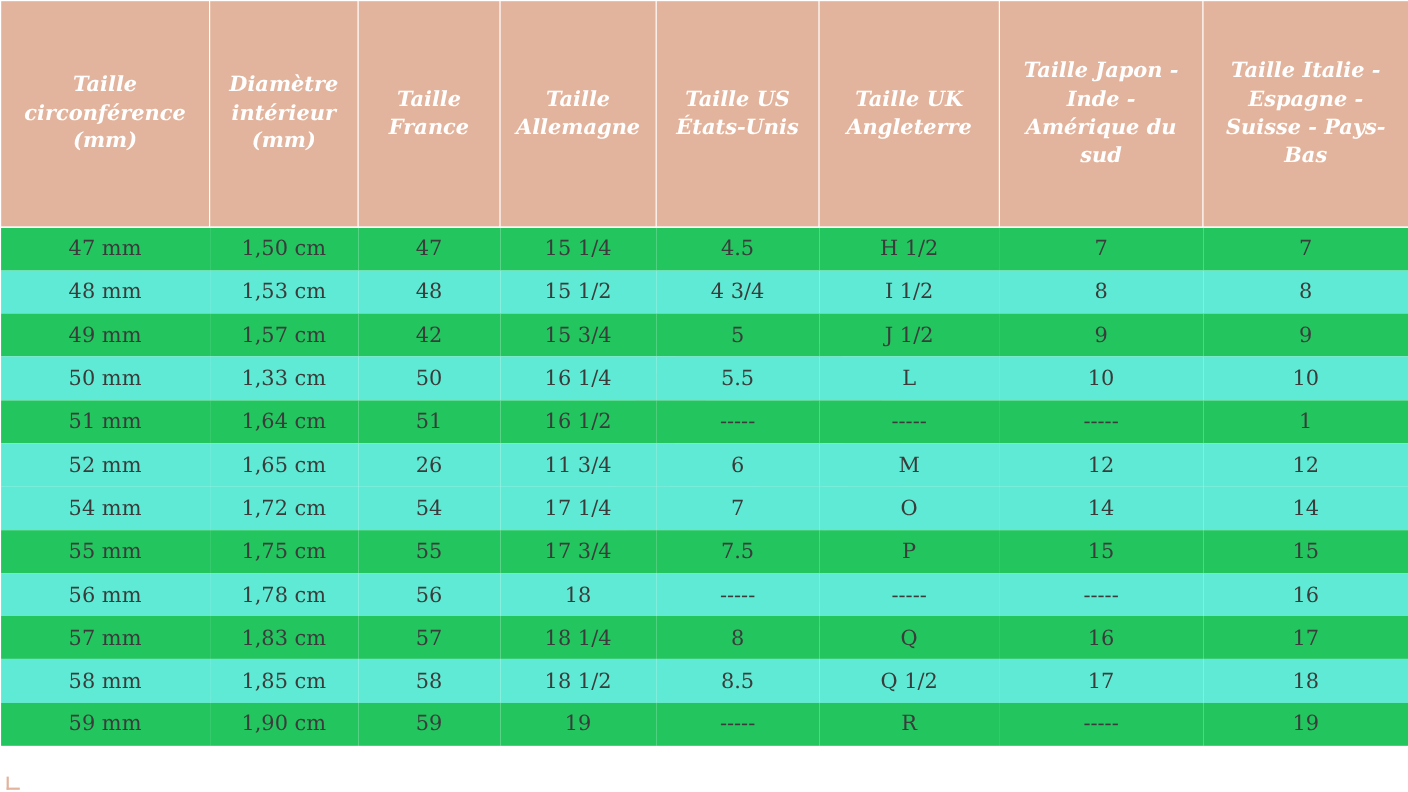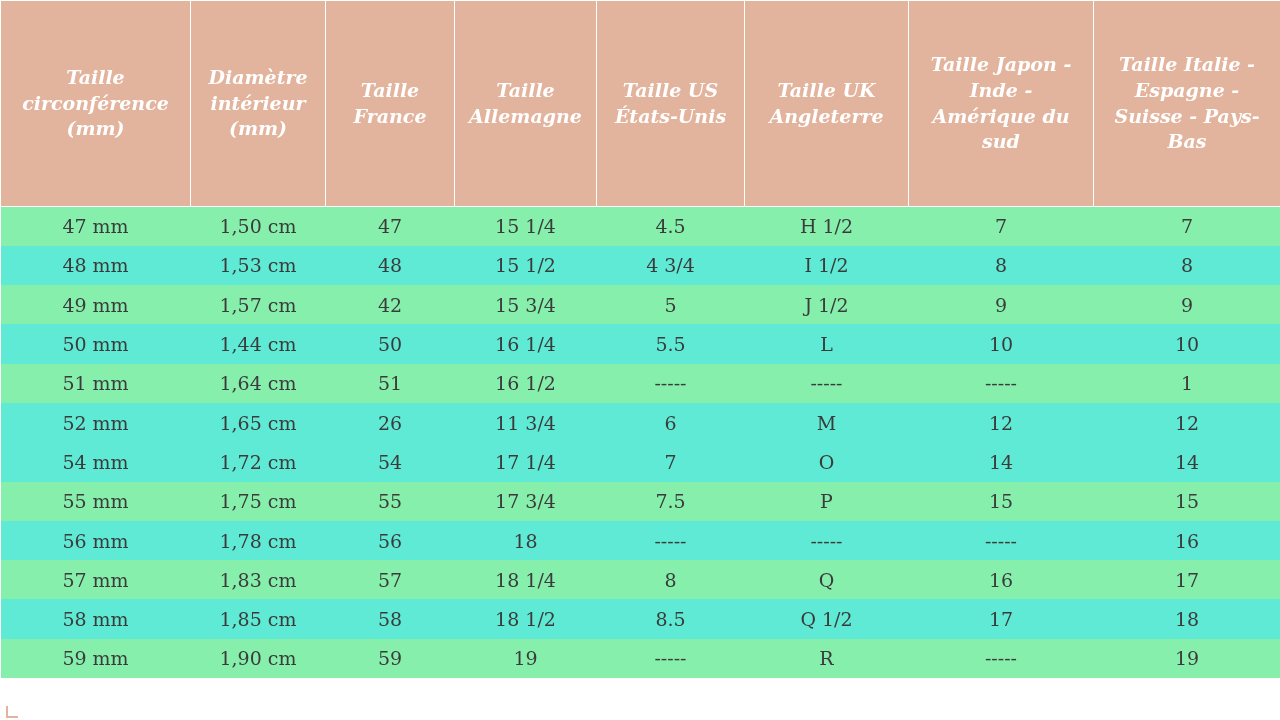--- a/index.html
+++ b/index.html
@@ -82,21 +82,21 @@
     vertical-align: middle;
     font-size: 19px;
     color: #3b3b3b;
     height: 39.3px;
     padding: 0;
     border: none;
     box-sizing: border-box;
   }
 
   tbody tr.row-even td {
-    background: #86efac;
+    background: #22c55e;
   }
   tbody tr.row-odd td {
     background: #5eead4;
   }
 
   
   col.c0 { width: 190px; }
   col.c1 { width: 135px; }
   col.c2 { width: 129px; }
   col.c3 { width: 142px; }
@@ -173,21 +173,21 @@
         <td>1,57 cm</td>
         <td>42</td>
         <td>15 3/4</td>
         <td>5</td>
         <td>J 1/2</td>
         <td>9</td>
         <td>9</td>
       </tr>
       <tr class="row-odd">
         <td>50 mm</td>
-        <td>1,44 cm</td>
+        <td>1,33 cm</td>
         <td>50</td>
         <td>16 1/4</td>
         <td>5.5</td>
         <td>L</td>
         <td>10</td>
         <td>10</td>
       </tr>
       <tr class="row-even">
         <td>51 mm</td>
         <td>1,64 cm</td>

